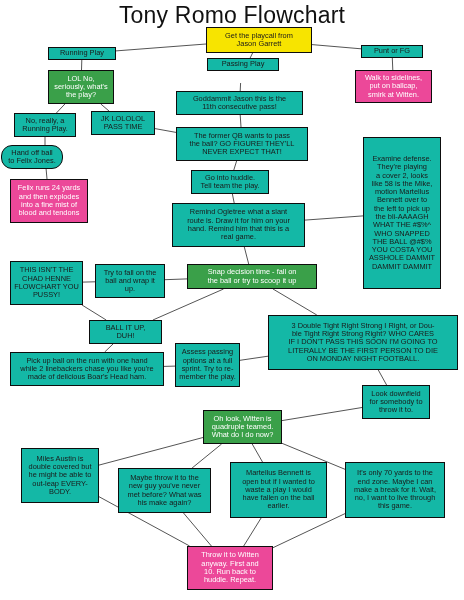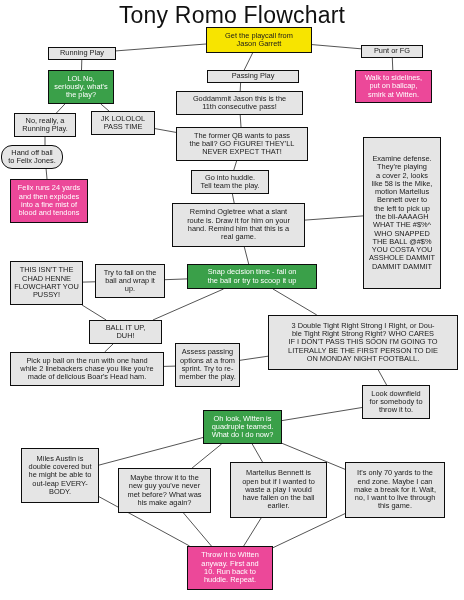--- a/index.html
+++ b/index.html
@@ -38,21 +38,21 @@
     font-size: 23px;
     font-weight: 400;
     letter-spacing: 0.2px;
     color: #111111;
     z-index: 3;
   }
   .node {
     position: absolute;
     box-sizing: border-box;
     border: 1.3px solid #0d0d0d;
-    background: #e5e5e5;
+    background: #14b8a6;
     display: flex;
     align-items: center;
     justify-content: center;
     text-align: center;
     line-height: 1.12;
     font-size: 7.4px;
     padding: 1px 2px;
     z-index: 2;
     white-space: pre-line;
   }
@@ -99,21 +99,21 @@
       <line x1="99.0" y1="496.7" x2="189.6" y2="546.0" stroke="#555555" stroke-width="1"></line>
       <line x1="183.5" y1="513.0" x2="211.4" y2="546.0" stroke="#555555" stroke-width="1"></line>
       <line x1="261.1" y1="518.0" x2="243.7" y2="546.0" stroke="#555555" stroke-width="1"></line>
       <line x1="345.0" y1="513.6" x2="273.0" y2="547.7" stroke="#555555" stroke-width="1"></line>
     </svg>
   <div class="title">Tony Romo Flowchart</div>
 <div class="node yellow thick" style="left: 206px; top: 27px; width: 106px; height: 26px;">Get the playcall from
 Jason Garrett</div>
     <div class="node " style="left: 48px; top: 47px; width: 68px; height: 13px;">Running Play</div>
     <div class="node " style="left: 361px; top: 45px; width: 62px; height: 13px;">Punt or FG</div>
-    <div class="node " style="left: 207px; top: 70px; width: 92px; height: 13px;">Passing Play</div>
+    <div class="node " style="left: 207px; top: 58px; width: 72px; height: 13px;">Passing Play</div>
     <div class="node green thick" style="left: 48px; top: 70px; width: 66px; height: 34px;">LOL No,
 seriously, what's
 the play?</div>
     <div class="node blue thick" style="left: 355px; top: 70px; width: 77px; height: 33px;">Walk to sidelines,
 put on ballcap,
 smirk at Witten.</div>
     <div class="node " style="left: 176px; top: 91px; width: 127px; height: 24px;">Goddammit Jason this is the
 11th consecutive pass!</div>
     <div class="node " style="left: 91px; top: 111px; width: 64px; height: 24px;">JK LOLOLOL
 PASS TIME</div>
@@ -158,21 +158,21 @@
     <div class="node green thick" style="left: 187px; top: 264px; width: 130px; height: 25px;">Snap decision time - fall on
 the ball or try to scoop it up</div>
     <div class="node " style="left: 89px; top: 320px; width: 73px; height: 24px;">BALL IT UP,
 DUH!</div>
     <div class="node " style="left: 268px; top: 315px; width: 190px; height: 55px;">3 Double Tight Right Strong I Right, or Dou-
 ble Tight Right Strong Right? WHO CARES
 IF I DON'T PASS THIS SOON I'M GOING TO
 LITERALLY BE THE FIRST PERSON TO DIE
 ON MONDAY NIGHT FOOTBALL.</div>
     <div class="node " style="left: 175px; top: 343px; width: 65px; height: 44px;">Assess passing
-options at a from
+options at a full
 sprint. Try to re-
 member the play.</div>
     <div class="node " style="left: 10px; top: 352px; width: 154px; height: 34px;">Pick up ball on the run with one hand
 while 2 linebackers chase you like you're
 made of delicious Boar's Head ham.</div>
     <div class="node " style="left: 362px; top: 385px; width: 68px; height: 34px;">Look downfield
 for somebody to
 throw it to.</div>
     <div class="node green thick" style="left: 203px; top: 410px; width: 79px; height: 34px;">Oh look, Witten is
 quadruple teamed.

